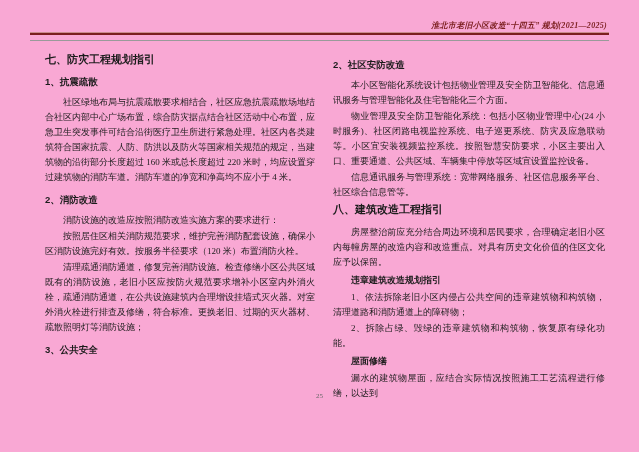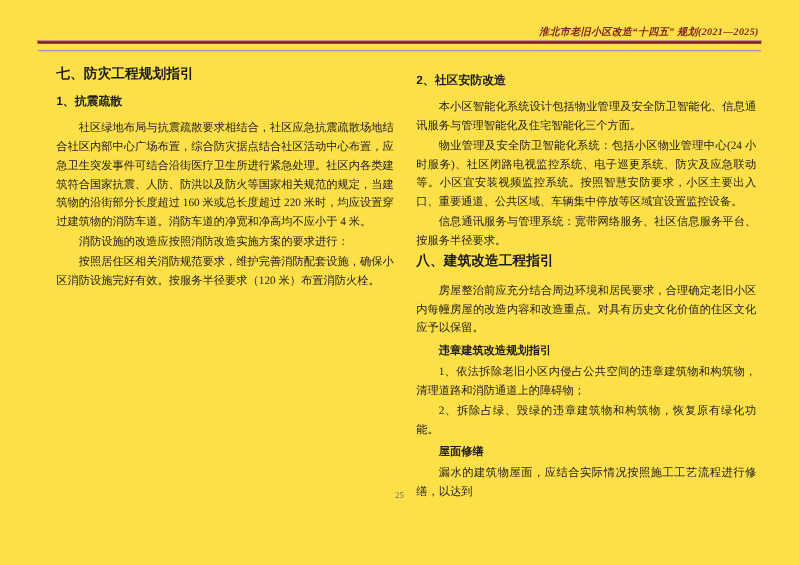--- a/index.html
+++ b/index.html
@@ -4,21 +4,21 @@
 <style>
   html, body {
     margin: 0;
     padding: 0;
     background: #ffffff;
   }
   .page {
     position: relative;
     width: 639px;
     height: 452px;
-    background: #fde047;
+    background: #f9a8d4;
     overflow: hidden;
     font-family: "Liberation Serif", "DejaVu Serif", serif;
     color: #1c1c1c;
   }
   .header-title {
     position: absolute;
     top: 20px;
     right: 32px;
     font-size: 8px;
     font-style: italic;
@@ -98,29 +98,32 @@
 
   <div class="header-title">淮北市老旧小区改造“十四五” 规划(2021—2025)</div>
 
   <div class="rule rule-dark"></div>
   <div class="rule rule-light"></div>
 
   <div class="col col-left">
     <div class="h1">七、防灾工程规划指引</div>
     <div class="h2">1、抗震疏散</div>
     <p class="p">社区绿地布局与抗震疏散要求相结合，社区应急抗震疏散场地结合社区内部中心广场布置，综合防灾据点结合社区活动中心布置，应急卫生突发事件可结合沿街医疗卫生所进行紧急处理。社区内各类建筑符合国家抗震、人防、防洪以及防火等国家相关规范的规定，当建筑物的沿街部分长度超过 160 米或总长度超过 220 米时，均应设置穿过建筑物的消防车道。消防车道的净宽和净高均不应小于 4 米。</p>
+    <div class="h2">2、消防改造</div>
     <p class="p">消防设施的改造应按照消防改造实施方案的要求进行：</p>
     <p class="p">按照居住区相关消防规范要求，维护完善消防配套设施，确保小区消防设施完好有效。按服务半径要求（120 米）布置消防火栓。</p>
+    <p class="p">清理疏通消防通道，修复完善消防设施。检查修缮小区公共区域既有的消防设施，老旧小区应按防火规范要求增补小区室内外消火栓，疏通消防通道，在公共设施建筑内合理增设挂墙式灭火器。对室外消火栓进行排查及修缮，符合标准。更换老旧、过期的灭火器材、疏散照明灯等消防设施；</p>
+    <div class="h2">3、公共安全</div>
   </div>
 
   <div class="col col-right">
     <div class="h2">2、社区安防改造</div>
     <p class="p">本小区智能化系统设计包括物业管理及安全防卫智能化、信息通讯服务与管理智能化及住宅智能化三个方面。</p>
     <p class="p">物业管理及安全防卫智能化系统：包括小区物业管理中心(24 小时服务)、社区闭路电视监控系统、电子巡更系统、防灾及应急联动等。小区宜安装视频监控系统。按照智慧安防要求，小区主要出入口、重要通道、公共区域、车辆集中停放等区域宜设置监控设备。</p>
-    <p class="p">信息通讯服务与管理系统：宽带网络服务、社区信息服务平台、按服务半径要求。</p>
+    <p class="p">信息通讯服务与管理系统：宽带网络服务、社区信息服务平台、社区综合信息管等。</p>
     <div class="h1">八、建筑改造工程指引</div>
     <p class="p">房屋整治前应充分结合周边环境和居民要求，合理确定老旧小区内每幢房屋的改造内容和改造重点。对具有历史文化价值的住区文化应予以保留。</p>
     <div class="h3">违章建筑改造规划指引</div>
     <p class="p">1、依法拆除老旧小区内侵占公共空间的违章建筑物和构筑物，清理道路和消防通道上的障碍物；</p>
     <p class="p">2、拆除占绿、毁绿的违章建筑物和构筑物，恢复原有绿化功能。</p>
     <div class="h3">屋面修缮</div>
     <p class="p">漏水的建筑物屋面，应结合实际情况按照施工工艺流程进行修缮，以达到</p>
   </div>
 
   <div class="page-number">25</div>

